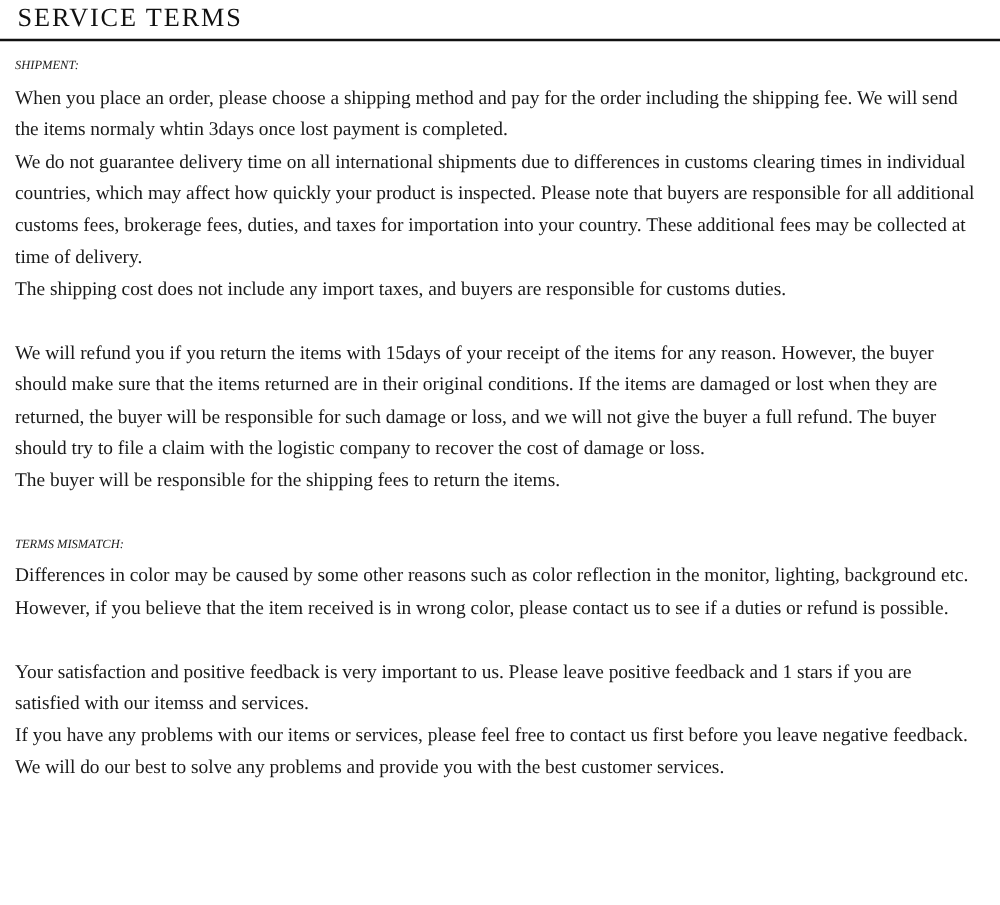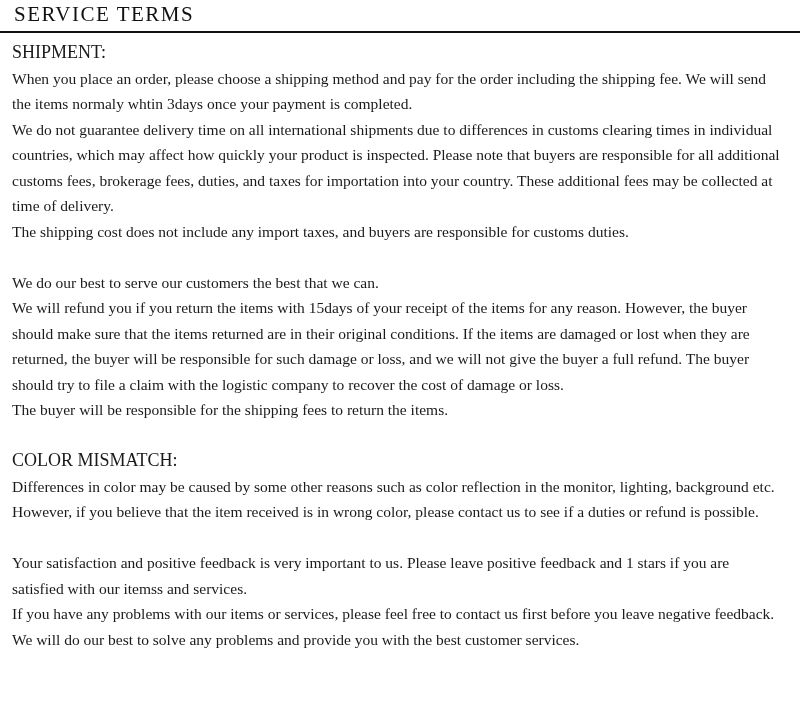--- a/index.html
+++ b/index.html
@@ -32,55 +32,55 @@
     font-size: 15.5px;
     line-height: 25.5px;
   }
   .section {
     margin: 0 0 25.5px 0;
   }
   .section:last-child {
     margin-bottom: 0;
   }
   .section-heading {
+    font-style: italic;
     font-weight: normal;
-    font-size: 18px;
+    font-size: 10px;
     line-height: 25.5px;
     margin: 0;
   }
   .section p {
     margin: 0;
   }
 </style>
 </head>
 <body>
 
 <div class="page">
 
   <div class="page-header">
     <h1 class="page-title">SERVICE TERMS</h1>
   </div>
 
   <div class="content">
 
     <div class="section">
       <h2 class="section-heading">SHIPMENT:</h2>
-      <p>When you place an order, please choose a shipping method and pay for the order including the shipping fee. We will send the items normaly whtin 3days once your payment is completed.</p>
+      <p>When you place an order, please choose a shipping method and pay for the order including the shipping fee. We will send the items normaly whtin 3days once lost payment is completed.</p>
       <p>We do not guarantee delivery time on all international shipments due to differences in customs clearing times in individual countries, which may affect how quickly your product is inspected. Please note that buyers are responsible for all additional customs fees, brokerage fees, duties, and taxes for importation into your country. These additional fees may be collected at time of delivery.</p>
       <p>The shipping cost does not include any import taxes, and buyers are responsible for customs duties.</p>
     </div>
 
     <div class="section">
-      <p>We do our best to serve our customers the best that we can.</p>
       <p>We will refund you if you return the items with 15days of your receipt of the items for any reason. However, the buyer should make sure that the items returned are in their original conditions. If the items are damaged or lost when they are returned, the buyer will be responsible for such damage or loss, and we will not give the buyer a full refund. The buyer should try to file a claim with the logistic company to recover the cost of damage or loss.</p>
       <p>The buyer will be responsible for the shipping fees to return the items.</p>
     </div>
 
     <div class="section">
-      <h2 class="section-heading">COLOR MISMATCH:</h2>
+      <h2 class="section-heading">TERMS MISMATCH:</h2>
       <p>Differences in color may be caused by some other reasons such as color reflection in the monitor, lighting, background etc. However, if you believe that the item received is in wrong color, please contact us to see if a duties or refund is possible.</p>
     </div>
 
     <div class="section">
       <p>Your satisfaction and positive feedback is very important to us. Please leave positive feedback and 1 stars if you are satisfied with our itemss and services.</p>
       <p>If you have any problems with our items or services, please feel free to contact us first before you leave negative feedback.</p>
       <p>We will do our best to solve any problems and provide you with the best customer services.</p>
     </div>
 
   </div>

